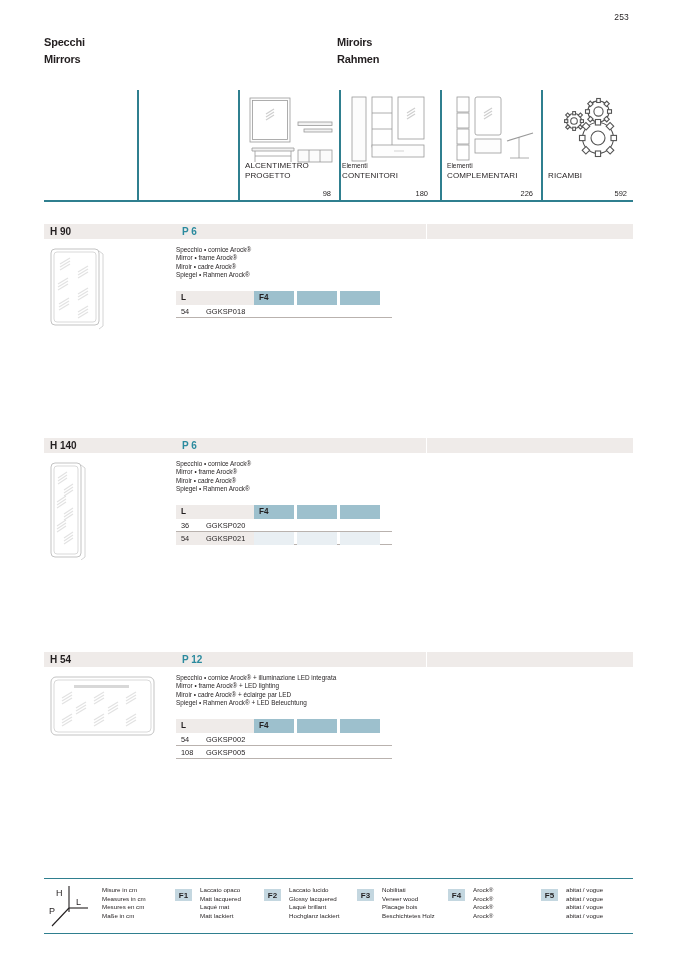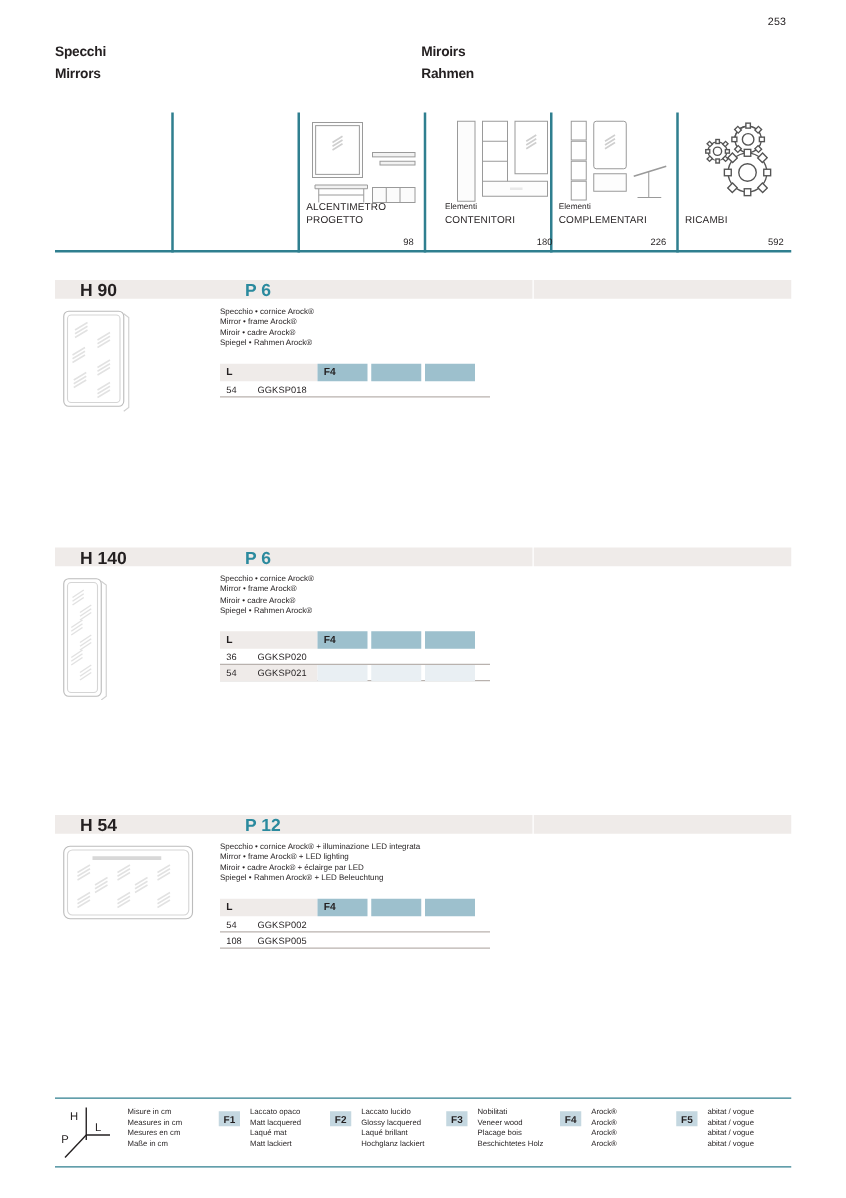--- a/index.html
+++ b/index.html
@@ -51,21 +51,21 @@
   
   .row { position: absolute; left: 44px; width: 589px; }
   .hbar {
     position: absolute; height: 15px; background: #efebe9;
     display: flex; align-items: center;
   }
   .hbar-h { left: 0; width: 132px; }
   .hbar-p { left: 132px; width: 250px; }
   .hbar-r { left: 383px; width: 206px; }
   .hbar-label {
-    font-size: 14px; font-weight: bold; padding-left: 20px; color: #231f20;
+    font-size: 10px; font-weight: bold; padding-left: 6px; color: #231f20;
   }
   .hbar-label.teal { color: #2b8a9e; }
 
   .figure { position: absolute; left: 4px; top: 22px; }
   .figure svg { display: block; }
 
   .desc {
     position: absolute; left: 132px; top: 22px;
     font-size: 6.4px; line-height: 8.4px; color: #231f20; white-space: nowrap;
   }
@@ -171,21 +171,21 @@
           </g>
         </svg>
       </div>
       <div class="nav-labels">
         <div class="lg">ALCENTIMETRO</div>
         <div class="lg">PROGETTO</div>
       </div>
       <div class="nav-page" style="right:6px;">98</div>
     </div>
 
-    <div class="nav-cell" style="left:312px;width:92px;">
+    <div class="nav-cell" style="left:298px;width:92px;">
       <div class="nav-art" style="left:8px;top:5px;">
         <svg width="80" height="70" viewBox="0 0 80 70">
           <g fill="none" stroke="#9a9a9a" stroke-width="0.8">
             <rect x="2" y="2" width="14" height="64" fill="#fcfcfc"></rect>
             <rect x="22" y="2" width="20" height="50" fill="#ffffff"></rect>
             <line x1="22" y1="18" x2="42" y2="18"></line>
             <line x1="22" y1="34" x2="42" y2="34"></line>
             <rect x="48" y="2" width="26" height="42" fill="#ffffff"></rect>
             <g stroke="#cfcfcf" stroke-width="1.3">
               <line x1="57" y1="18" x2="65" y2="13"></line>

